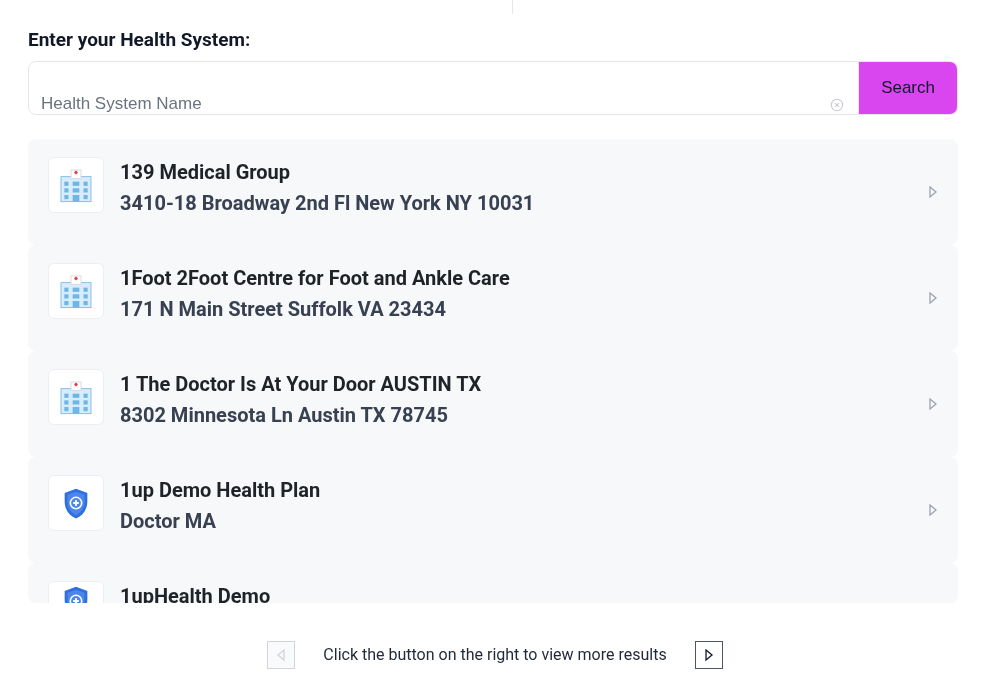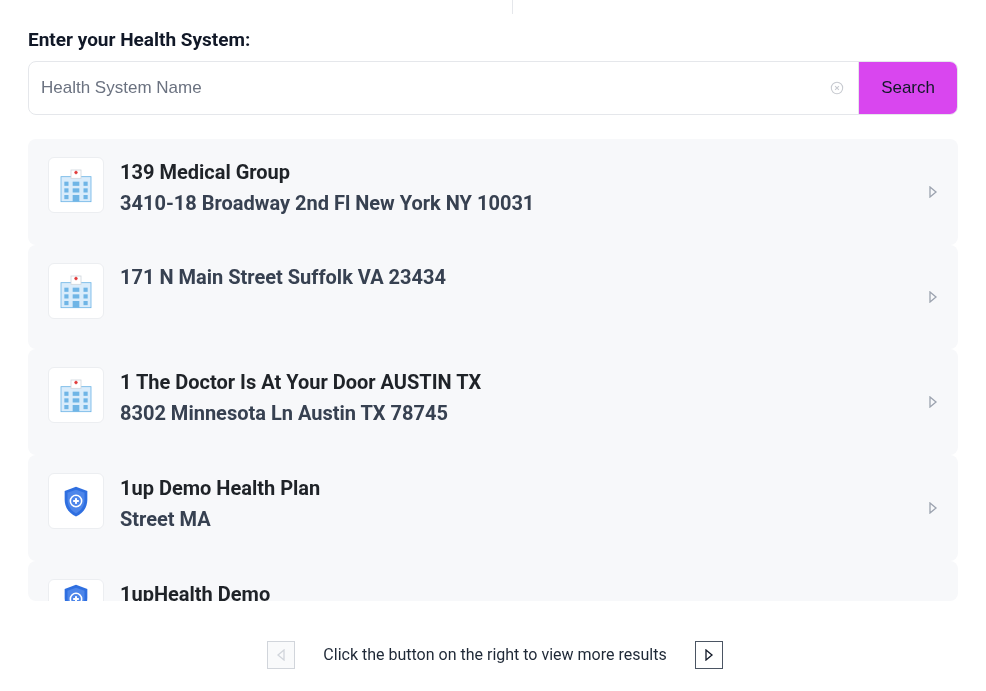--- a/index.html
+++ b/index.html
@@ -38,21 +38,21 @@
       width: 100%;
       border: 1px solid #e5e7eb;
       border-radius: 8px;
       overflow: hidden;
       height: 54px;
       background: #ffffff;
     }
     .search-input-wrap {
       flex: 1;
       display: flex;
-      align-items: center;
+      align-items: flex-end;
       padding: 0 12px;
       position: relative;
     }
     .search-input {
       flex: 1;
       border: none;
       outline: none;
       font-size: 17px;
       color: #111827;
       background: transparent;
@@ -240,20 +240,21 @@
           <rect x="10" y="36" width="5" height="5" fill="#6fb5e6"></rect>
           <rect x="33" y="20" width="5" height="5" fill="#6fb5e6"></rect>
           <rect x="33" y="28" width="5" height="5" fill="#6fb5e6"></rect>
           <rect x="33" y="36" width="5" height="5" fill="#6fb5e6"></rect>
           <rect x="20" y="20" width="8" height="5" fill="#6fb5e6"></rect>
           <rect x="20" y="28" width="8" height="5" fill="#6fb5e6"></rect>
           <rect x="20" y="36" width="8" height="8" fill="#6fb5e6"></rect>
         </svg>
       </div>
       <div class="result-body">
+        <div class="result-title">1Foot 2Foot Centre for Foot and Ankle Care</div>
         <div class="result-address">171 N Main Street Suffolk VA 23434</div>
       </div>
       <span class="result-arrow">
         <svg width="10" height="12" viewBox="0 0 10 12" fill="none" stroke="currentColor" stroke-width="1.3">
           <path d="M2 1 L8 6 L2 11 Z" fill="none"></path>
         </svg>
       </span>
     </div>
 
     <div class="result-card">
@@ -290,21 +291,21 @@
         <svg width="34" height="34" viewBox="0 0 48 48">
           <path d="M24 4 L40 10 V22 C40 34 33 42 24 46 C15 42 8 34 8 22 V10 Z" fill="#2f6fe0"></path>
           <path d="M24 8 L36 12.5 V22 C36 31.5 30.5 38 24 41.5 C17.5 38 12 31.5 12 22 V12.5 Z" fill="#4d86ea"></path>
           <circle cx="24" cy="24" r="8" fill="none" stroke="#ffffff" stroke-width="2.2"></circle>
           <rect x="22.6" y="20" width="2.8" height="8" fill="#ffffff"></rect>
           <rect x="20" y="22.6" width="8" height="2.8" fill="#ffffff"></rect>
         </svg>
       </div>
       <div class="result-body">
         <div class="result-title">1up Demo Health Plan</div>
-        <div class="result-address">Street MA</div>
+        <div class="result-address">Doctor MA</div>
       </div>
       <span class="result-arrow">
         <svg width="10" height="12" viewBox="0 0 10 12" fill="none" stroke="currentColor" stroke-width="1.3">
           <path d="M2 1 L8 6 L2 11 Z" fill="none"></path>
         </svg>
       </span>
     </div>
 
     <div class="partial-card">
       <div class="result-icon" style="height:40px;">

